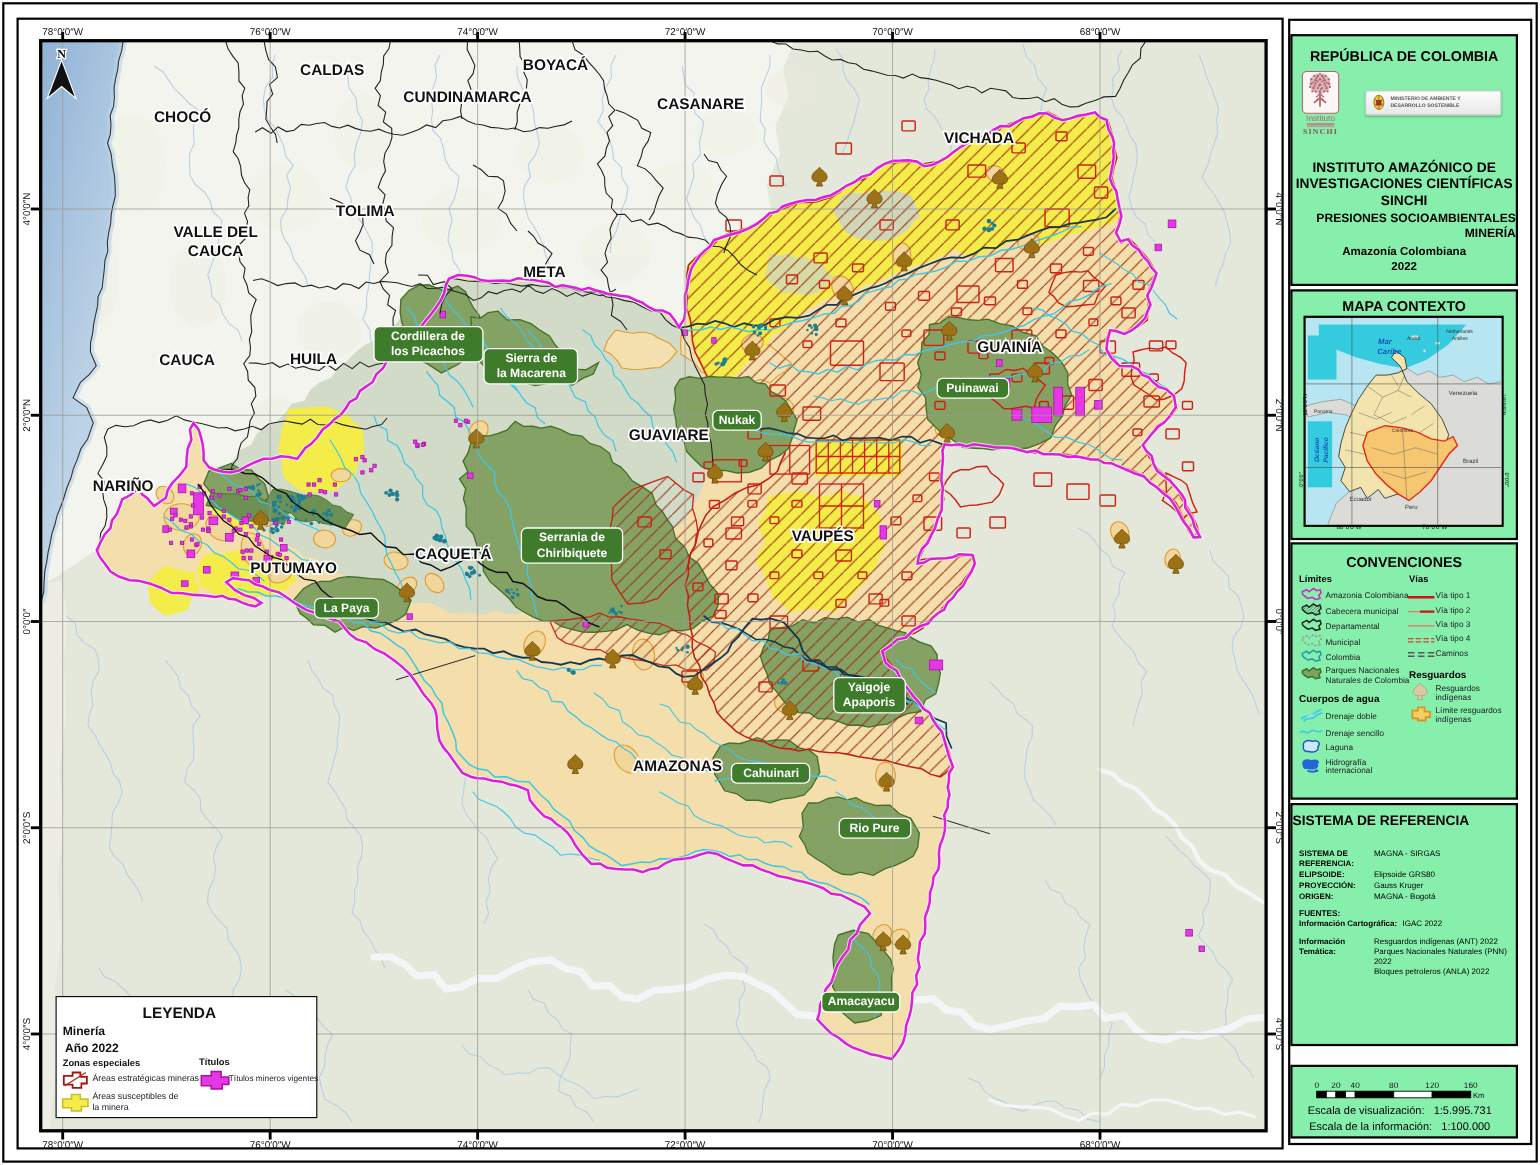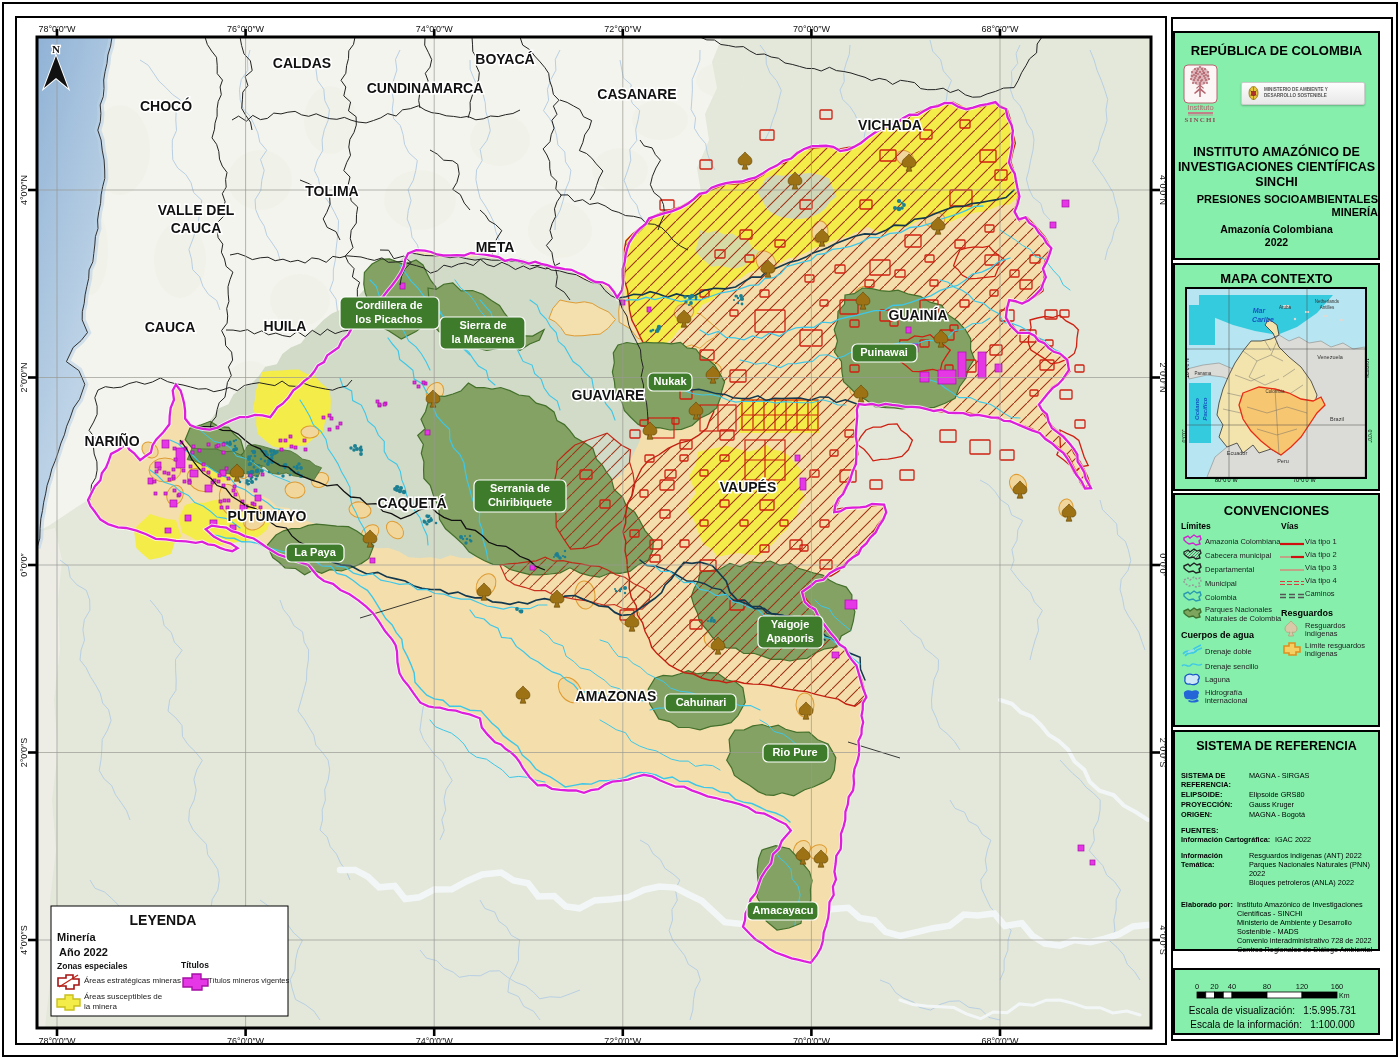--- a/index.html
+++ b/index.html
@@ -1078,21 +1078,21 @@
           </div>
 <div style="display:flex;align-items:center;height:20px">
             <div style="width:26px;flex:0 0 26px;text-align:center"><svg width="22" height="18" viewBox="0 0 22 18">
                 <path d="M3,7 l5,0 0,-3 6,0 0,4 5,0 0,5 -4,0 0,3 -7,0 0,-2 -5,0 Z" fill="#f6cf62" stroke="#e09020" stroke-width="1.6"></path>
               </svg></div>
             <div style="font:7.5px/8.5px 'Liberation Sans',sans-serif;color:#222">Límite resguardos indígenas</div>
           </div>
 </div>
 </div>
       <div class="panel" style="top:711px;height:217px">
-<div style="text-align:center;font:bold 12.5px 'Liberation Sans',sans-serif;margin-top:7px">SISTEMA DE REFERENCIA</div>
+<div style="text-align:left;font:bold 12.5px 'Liberation Sans',sans-serif;margin-top:7px">SISTEMA DE REFERENCIA</div>
 <div style="position:absolute;left:6px;top:27px;width:196px">
 <div style="display:flex;margin:12px 0 1px 0">
             <div style="flex:0 0 68px;font:bold 7.3px/9px 'Liberation Sans',sans-serif">SISTEMA DE<br>REFERENCIA:</div>
             <div style="font:7.3px/9px 'Liberation Sans',sans-serif">MAGNA - SIRGAS</div>
           </div>
 <div style="display:flex;margin:0 0 1px 0">
             <div style="flex:0 0 68px;font:bold 7.3px/9px 'Liberation Sans',sans-serif">ELIPSOIDE:</div>
             <div style="font:7.3px/9px 'Liberation Sans',sans-serif">Elipsoide GRS80</div>
           </div>
 <div style="display:flex;margin:0 0 1px 0">
@@ -1108,24 +1108,20 @@
 <div style="display:flex;margin:0 0 1px 0">
             <div style="flex:0 0 92px;font:bold 7.3px/9px 'Liberation Sans',sans-serif">Información Cartográfica:</div>
             <div style="font:7.3px/9px 'Liberation Sans',sans-serif">&nbsp;IGAC 2022</div>
           </div>
 <div style="height:6px"></div>
 <div style="display:flex;margin:0 0 1px 0">
             <div style="flex:0 0 68px;font:bold 7.3px/9px 'Liberation Sans',sans-serif">Información Temática:</div>
             <div style="font:7.3px/9px 'Liberation Sans',sans-serif">Resguardos indígenas (ANT) 2022<br>Parques Nacionales Naturales (PNN) 2022<br>Bloques petroleros (ANLA) 2022</div>
           </div>
 <div style="height:12px"></div>
-<div style="display:flex;margin:0 0 1px 0">
-            <div style="flex:0 0 56px;font:bold 7.3px/9px 'Liberation Sans',sans-serif">Elaborado por:</div>
-            <div style="font:7.3px/9px 'Liberation Sans',sans-serif">Instituto Amazónico de Investigaciones Científicas - SINCHI<br>Ministerio de Ambiente y Desarrollo Sostenible - MADS<br>Convenio interadministrativo 728 de 2022<br>Centros Regionales de Diálogo Ambiental</div>
-          </div>
 </div>
 </div>
       <div class="panel" style="top:949px;height:63px">
 <svg width="170" height="16" viewBox="0 0 170 16" style="position:absolute;left:12px;top:14px">
           <rect x="10.0" y="8" width="8.75" height="6" fill="#000" stroke="#000" stroke-width="0.8"></rect>
           <rect x="18.75" y="8" width="8.75" height="6" fill="#fff" stroke="#000" stroke-width="0.8"></rect>
           <rect x="27.5" y="8" width="8.75" height="6" fill="#000" stroke="#000" stroke-width="0.8"></rect>
           <rect x="36.25" y="8" width="8.75" height="6" fill="#fff" stroke="#000" stroke-width="0.8"></rect>
           <rect x="45.0" y="8" width="35.0" height="6" fill="#000" stroke="#000" stroke-width="0.8"></rect>
           <rect x="80.0" y="8" width="35.0" height="6" fill="#fff" stroke="#000" stroke-width="0.8"></rect>

